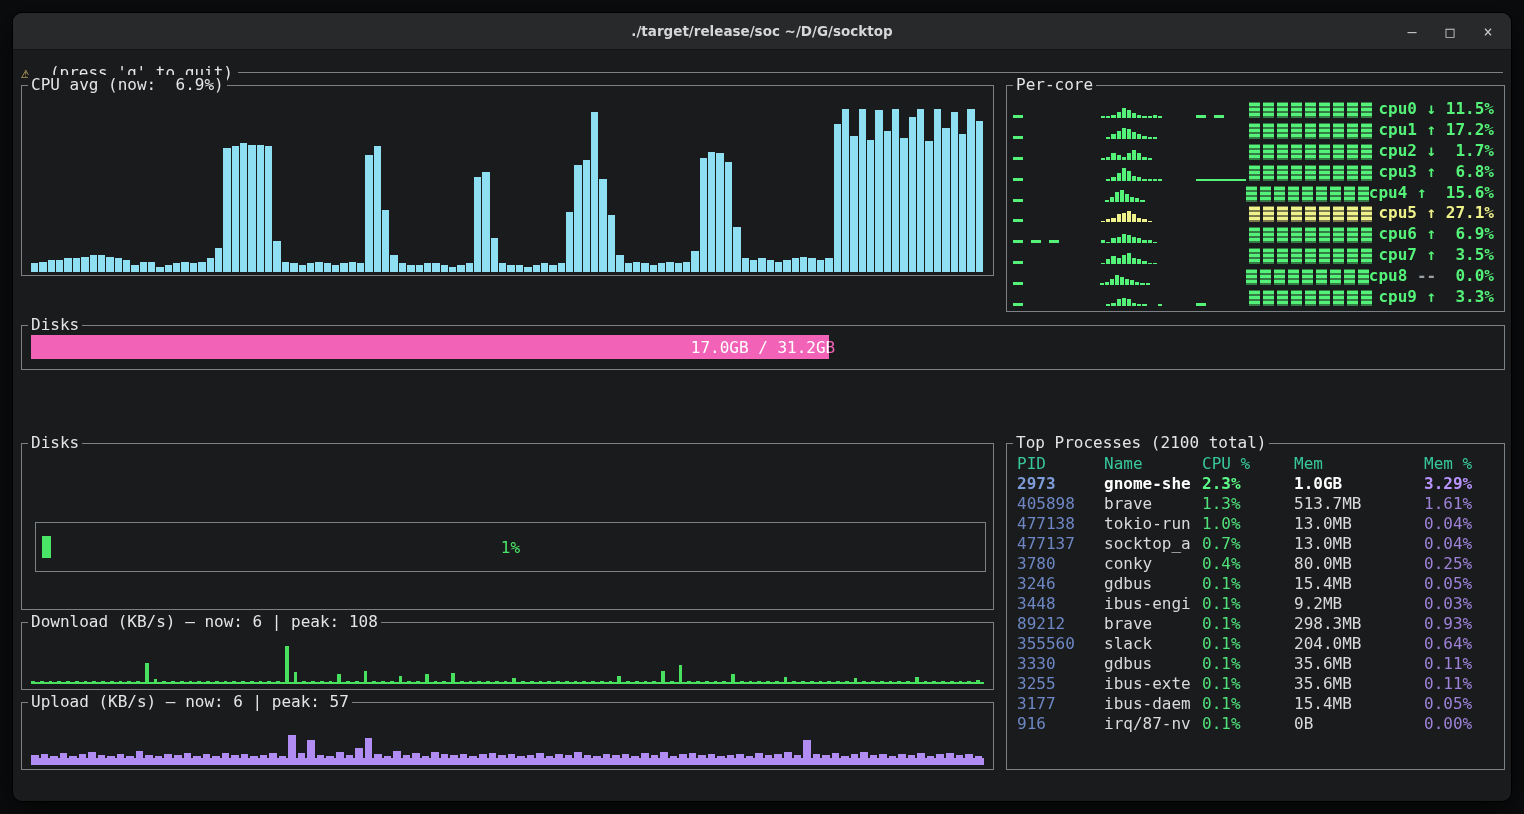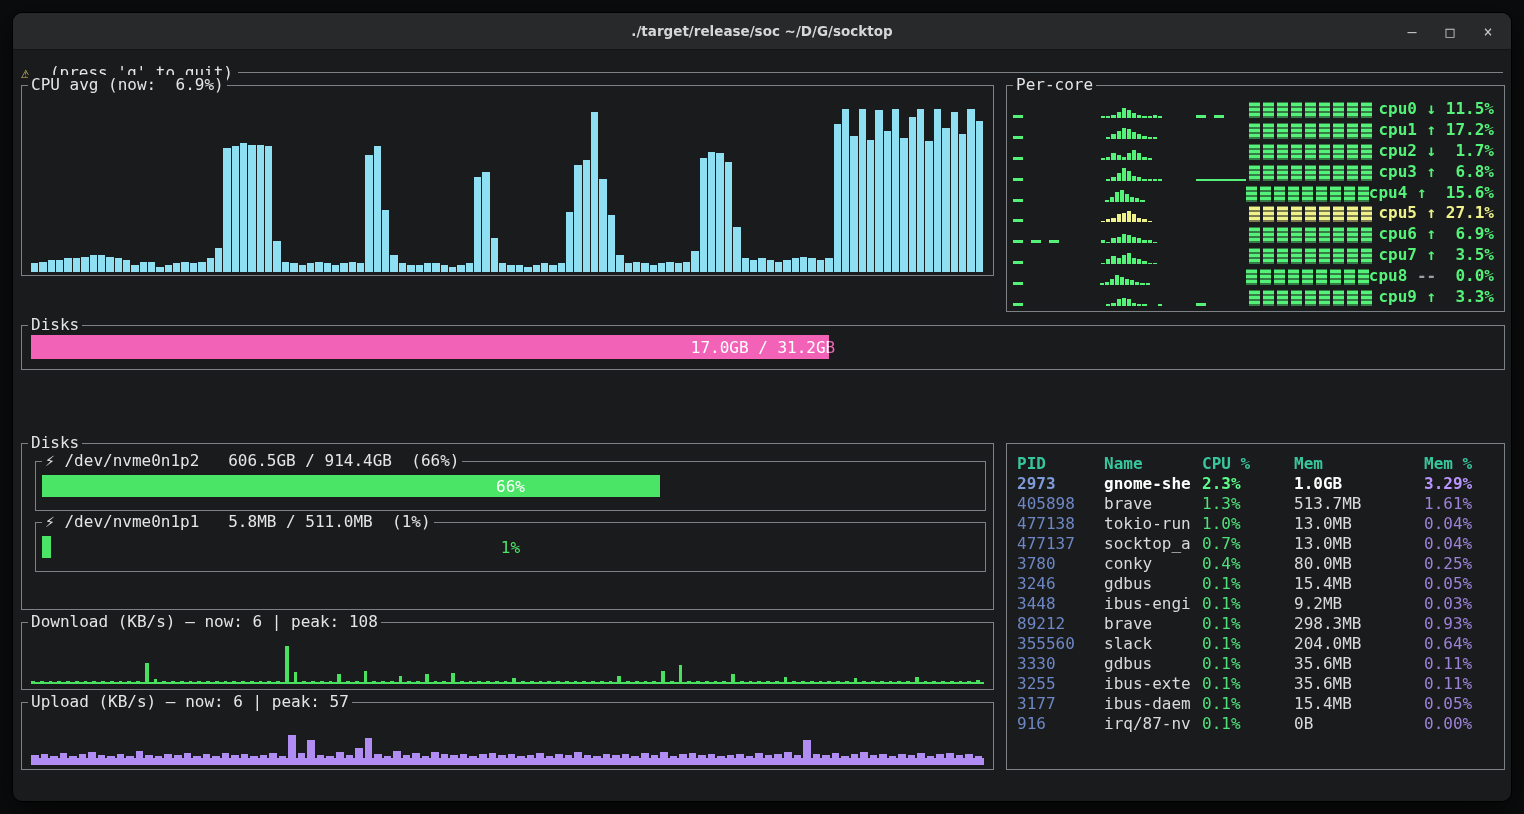--- a/index.html
+++ b/index.html
@@ -76,21 +76,21 @@
       repeating-linear-gradient(0deg, rgba(26,27,28,.55) 0 2px, transparent 2px 5px),
       repeating-linear-gradient(90deg, var(--dc) 0 11px, transparent 11px 14px);}
   .core-row.hl .core-dense{--dc:var(--yellow);}
   .core-label{flex:1;display:flex;justify-content:flex-end;font-weight:bold;
     color:var(--green);white-space:pre;}
   .core-row.hl .core-label{color:var(--yellow);}
   .arrow.muted{color:#9aa0a5;}
   
   .proc-table{position:absolute;left:10px;right:8px;top:10px;bottom:4px;overflow:hidden;}
   .proc-head,.proc-row{display:flex;height:20px;line-height:20px;white-space:pre;}
-  .proc-head{font-weight:bold;color:var(--teal);}
+  .proc-head{font-weight:normal;color:var(--teal);}
   .pc{overflow:hidden;}
   .c0{width:87px;} .c1{width:98px;} .c2{width:92px;} .c3{width:130px;} .c4{flex:1;}
   .pid{color:var(--blue);} .name{color:#d9dadb;} .cpu{color:#4fe07a;}
   .mem{color:#d9dadb;} .memp{color:#9d82d8;}
   .proc-row.hl{font-weight:bold;}
   .proc-row.hl .pid{color:#7d9bd9;} .proc-row.hl .name{color:#ffffff;}
   .proc-row.hl .cpu{color:#5dff8b;} .proc-row.hl .mem{color:#ffffff;}
   .proc-row.hl .memp{color:#b994ff;}
 </style>
 </head>
@@ -536,32 +536,22 @@
         <div class="gauge-fill mem-f" id="mem-fill" style="width: 54.5%;">
           <span class="gauge-label top" style="width: 1464px;">17.0GB / 31.2GB</span>
         </div>
       </div>
     </section>
 
 
     <section class="box disks-box">
       <span class="box-title">Disks</span>
 
-      <div class="subbox sub1">
-        <span class="box-title"><span class="disk-icon">⚡</span><span> /dev/nvme0n1p2   606.5GB / 914.4GB  (66%)</span></span>
-        <div class="gauge">
-          <span class="gauge-label base disk-c">66%</span>
-          <div class="gauge-fill disk-f" id="disk0-fill" style="width: 66%;">
-            <span class="gauge-label top" style="width: 937px;">66%</span>
-          </div>
-        </div>
-      </div>
 
       <div class="subbox sub2">
-        <span class="box-title"><span class="disk-icon">⚡</span><span> /dev/nvme0n1p1   5.8MB / 511.0MB  (1%)</span></span>
         <div class="gauge">
           <span class="gauge-label base disk-c">1%</span>
           <div class="gauge-fill disk-f" id="disk1-fill" style="width: 1%;">
             <span class="gauge-label top" style="width: 937px;">1%</span>
           </div>
         </div>
       </div>
     </section>
 
     <section class="box dl-box">
@@ -781,20 +771,21 @@
           <div class="ul-bar" style="height: 9%;"></div>
           <div class="ul-bar" style="height: 12%;"></div>
           <div class="ul-bar" style="height: 7%;"></div>
           <div class="ul-bar" style="height: 10%;"></div>
           <div class="ul-bar" style="height: 6%;"></div>
         </div>
       <div class="baseline ul-base"></div>
     </section>
 
     <section class="box proc-box">
+      <span class="box-title">Top Processes (2100 total)</span>
       <div class="proc-table">
         <div class="proc-head" id="proc-head"><span class="pc c0">PID</span><span class="pc c1">Name</span><span class="pc c2">CPU %</span><span class="pc c3">Mem</span><span class="pc c4">Mem %</span></div>
         <div id="proc-rows">
             <div class="proc-row hl"><span class="pc c0 pid">2973</span><span class="pc c1 name">gnome-she</span><span class="pc c2 cpu">2.3%</span><span class="pc c3 mem">1.0GB</span><span class="pc c4 memp">3.29%</span></div>
             <div class="proc-row"><span class="pc c0 pid">405898</span><span class="pc c1 name">brave</span><span class="pc c2 cpu">1.3%</span><span class="pc c3 mem">513.7MB</span><span class="pc c4 memp">1.61%</span></div>
             <div class="proc-row"><span class="pc c0 pid">477138</span><span class="pc c1 name">tokio-run</span><span class="pc c2 cpu">1.0%</span><span class="pc c3 mem">13.0MB</span><span class="pc c4 memp">0.04%</span></div>
             <div class="proc-row"><span class="pc c0 pid">477137</span><span class="pc c1 name">socktop_a</span><span class="pc c2 cpu">0.7%</span><span class="pc c3 mem">13.0MB</span><span class="pc c4 memp">0.04%</span></div>
             <div class="proc-row"><span class="pc c0 pid">3780</span><span class="pc c1 name">conky</span><span class="pc c2 cpu">0.4%</span><span class="pc c3 mem">80.0MB</span><span class="pc c4 memp">0.25%</span></div>
             <div class="proc-row"><span class="pc c0 pid">3246</span><span class="pc c1 name">gdbus</span><span class="pc c2 cpu">0.1%</span><span class="pc c3 mem">15.4MB</span><span class="pc c4 memp">0.05%</span></div>
             <div class="proc-row"><span class="pc c0 pid">3448</span><span class="pc c1 name">ibus-engi</span><span class="pc c2 cpu">0.1%</span><span class="pc c3 mem">9.2MB</span><span class="pc c4 memp">0.03%</span></div>

